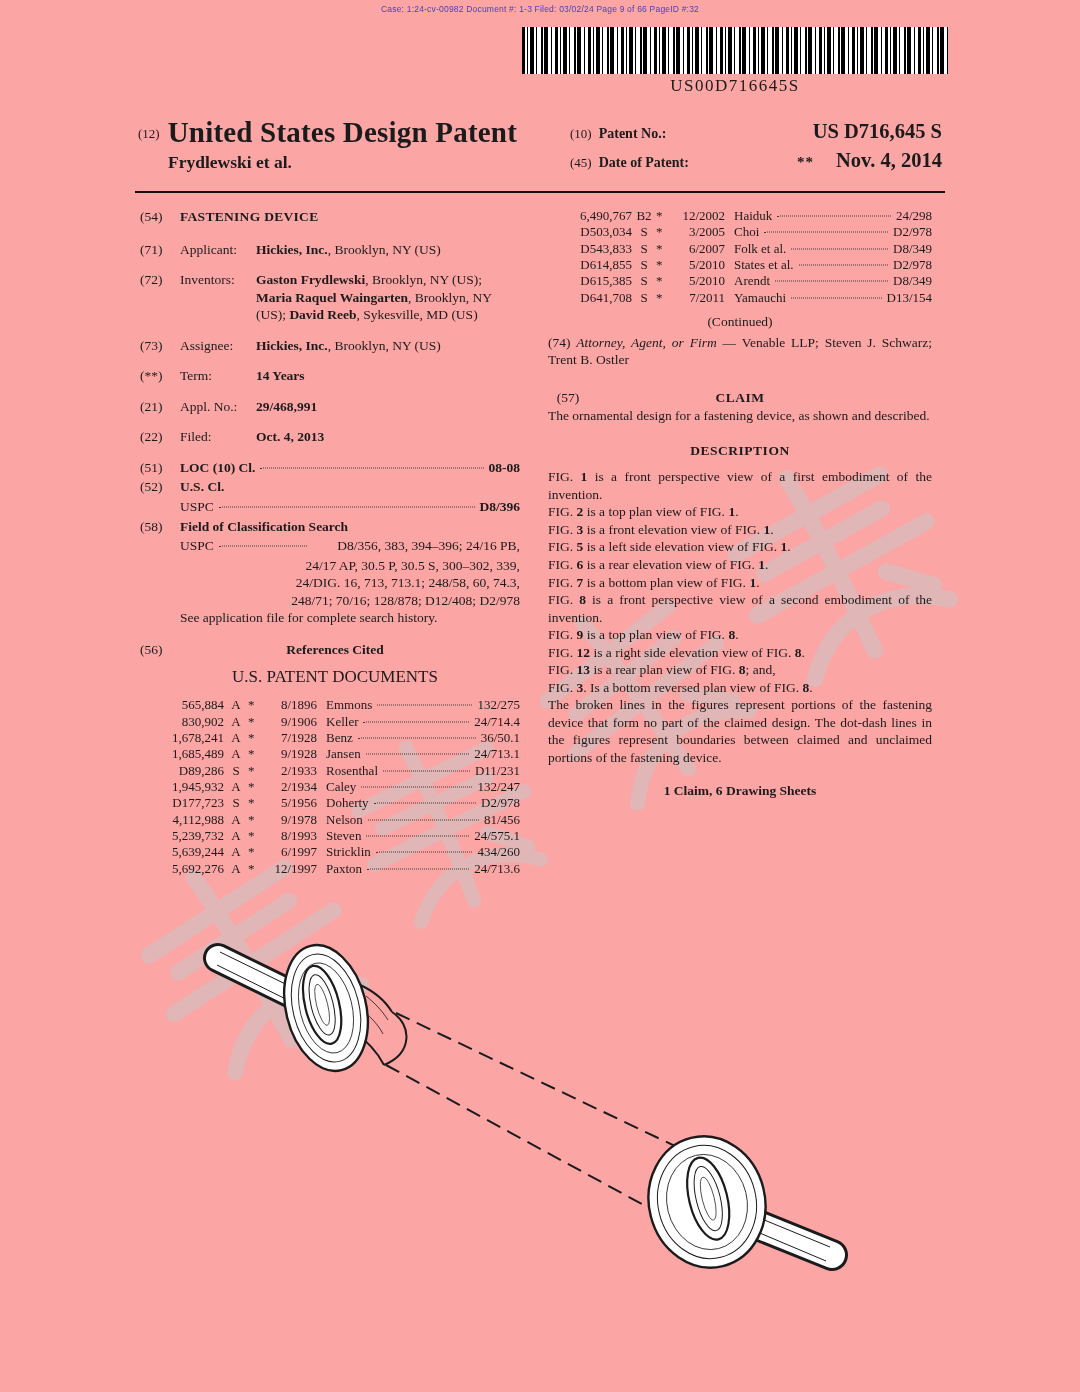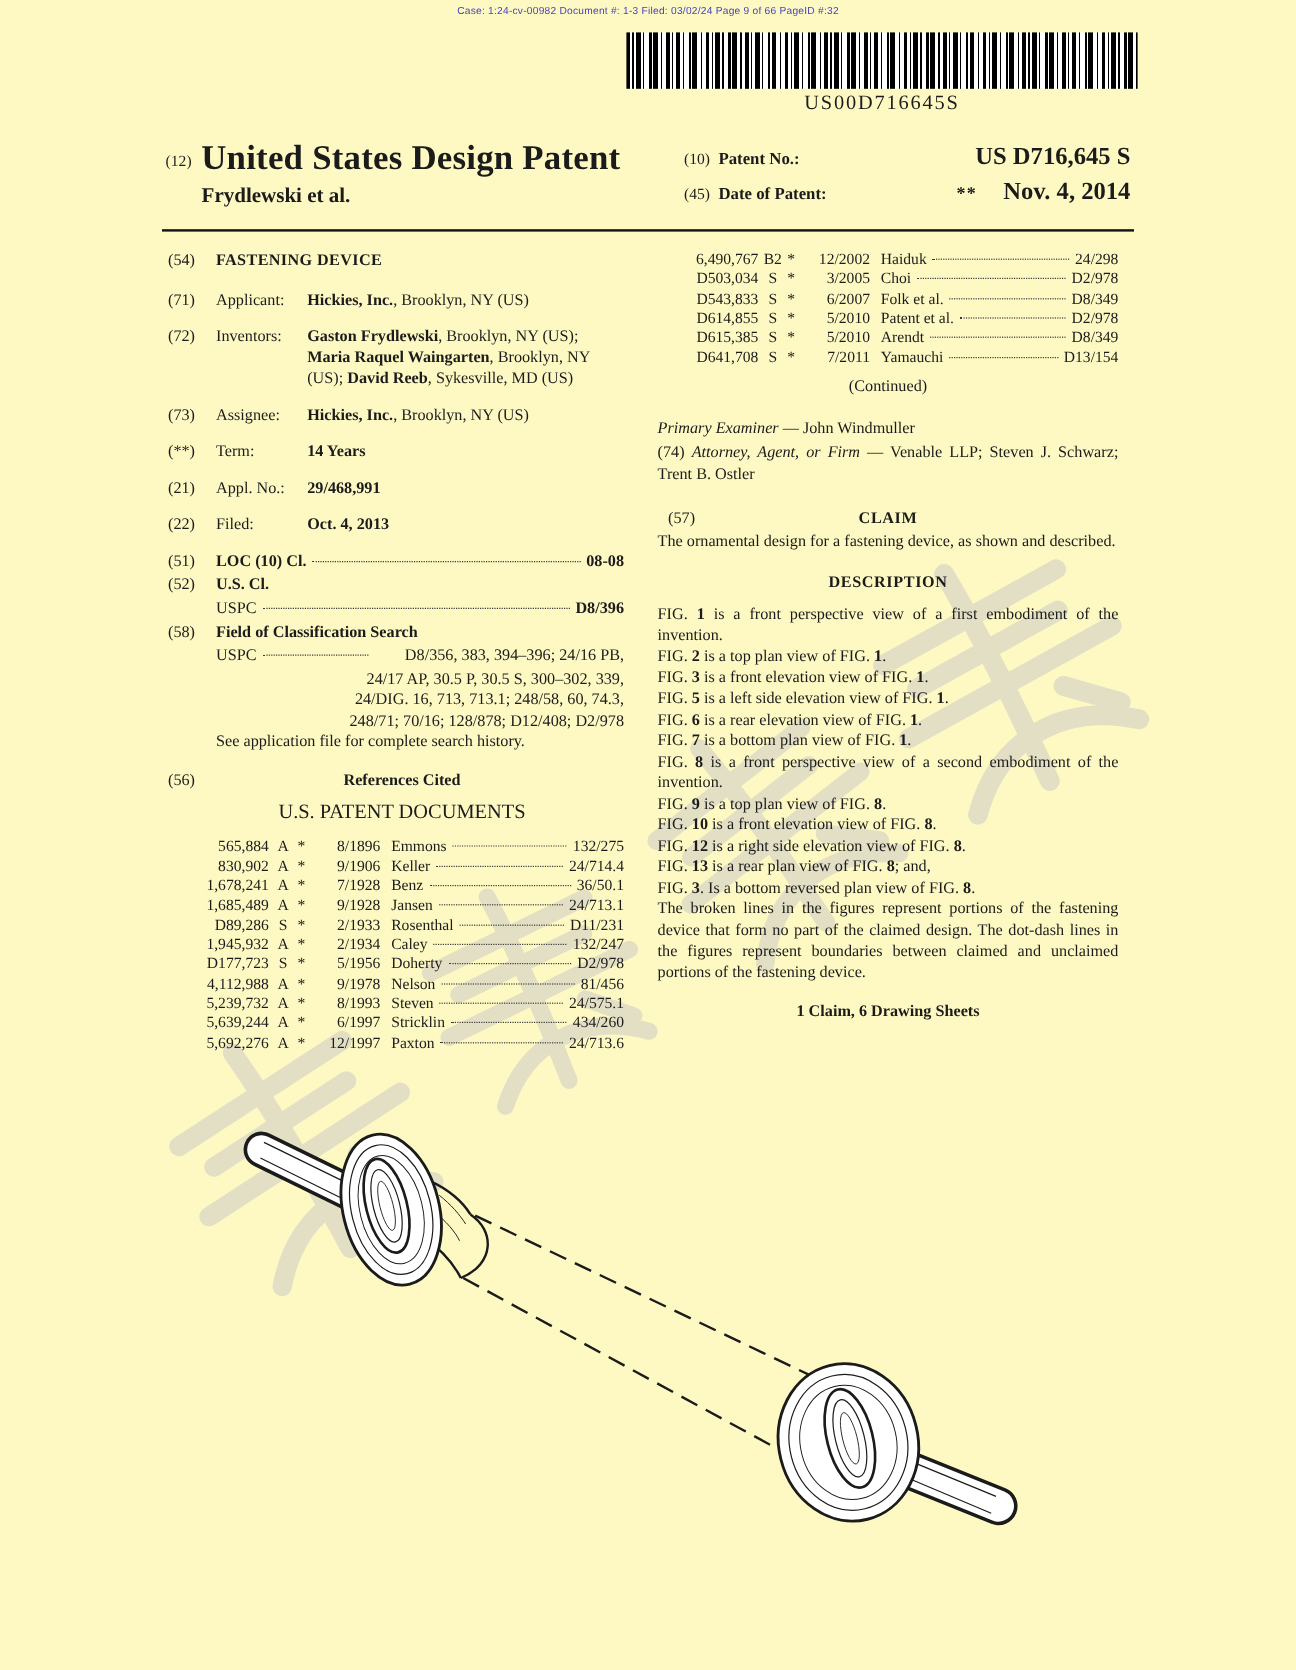--- a/index.html
+++ b/index.html
@@ -1,19 +1,19 @@
 <!DOCTYPE html>
 <html><head>
 <meta charset="utf-8">
 <style>
   * { margin:0; padding:0; box-sizing:border-box; }
   html,body { background:#ffffff; }
   .page {
     position:relative; width:1080px; height:1392px; margin:0 auto;
-    background:#fef9c3; overflow:hidden; color:#1b1b1b;
+    background:#fca5a5; overflow:hidden; color:#1b1b1b;
     font-family:"Liberation Serif", serif;
     text-decoration:underline;
   }
   .watermark { position:absolute; left:0; top:0; width:1080px; height:1392px; z-index:0; }
   .content { position:absolute; left:0; top:0; width:1080px; height:1392px; z-index:1; }
 
   .case-line {
     position:absolute; top:4px; left:50%; transform:translateX(-50%);
     font-family:"Liberation Sans", sans-serif; font-size:8.5px; color:#4343c3;
     white-space:nowrap; letter-spacing:.2px;
@@ -358,21 +358,21 @@
             <span class="r-date">6/2007</span>
             <span class="r-name">Folk et al.</span>
             <span class="leader"></span>
             <span class="r-cls">D8/349</span>
           </div>
           <div class="ref-row">
             <span class="r-num">D614,855</span>
             <span class="r-kind">S</span>
             <span class="r-star">*</span>
             <span class="r-date">5/2010</span>
-            <span class="r-name">Patent et al.</span>
+            <span class="r-name">States et al.</span>
             <span class="leader"></span>
             <span class="r-cls">D2/978</span>
           </div>
           <div class="ref-row">
             <span class="r-num">D615,385</span>
             <span class="r-kind">S</span>
             <span class="r-star">*</span>
             <span class="r-date">5/2010</span>
             <span class="r-name">Arendt</span>
             <span class="leader"></span>
@@ -383,40 +383,38 @@
             <span class="r-kind">S</span>
             <span class="r-star">*</span>
             <span class="r-date">7/2011</span>
             <span class="r-name">Yamauchi</span>
             <span class="leader"></span>
             <span class="r-cls">D13/154</span>
           </div>
         </div>
       <div class="continued">(Continued)</div>
 
-      <div class="examiner"><span class="i">Primary Examiner</span><span> — John Windmuller</span></div>
       <div class="attorney"><span>(74) </span><span class="i">Attorney, Agent, or Firm</span><span> — Venable LLP; Steven J. Schwarz; Trent B. Ostler</span></div>
 
       <div class="claim-head">
         <span class="code">(57)</span>
         <span>CLAIM</span>
       </div>
       <div class="claim-text">The ornamental design for a fastening device, as shown and described.</div>
 
       <div class="desc-head">DESCRIPTION</div>
       <div class="fig-lines" id="fig-lines">
           <p><span>FIG. </span><span class="b">1</span><span> is a front perspective view of a first embodiment of the invention.</span></p>
           <p><span>FIG. </span><span class="b">2</span><span> is a top plan view of FIG. </span><span class="b">1</span><span>.</span></p>
           <p><span>FIG. </span><span class="b">3</span><span> is a front elevation view of FIG. </span><span class="b">1</span><span>.</span></p>
           <p><span>FIG. </span><span class="b">5</span><span> is a left side elevation view of FIG. </span><span class="b">1</span><span>.</span></p>
           <p><span>FIG. </span><span class="b">6</span><span> is a rear elevation view of FIG. </span><span class="b">1</span><span>.</span></p>
           <p><span>FIG. </span><span class="b">7</span><span> is a bottom plan view of FIG. </span><span class="b">1</span><span>.</span></p>
           <p><span>FIG. </span><span class="b">8</span><span> is a front perspective view of a second embodiment of the invention.</span></p>
           <p><span>FIG. </span><span class="b">9</span><span> is a top plan view of FIG. </span><span class="b">8</span><span>.</span></p>
-          <p><span>FIG. </span><span class="b">10</span><span> is a front elevation view of FIG. </span><span class="b">8</span><span>.</span></p>
           <p><span>FIG. </span><span class="b">12</span><span> is a right side elevation view of FIG. </span><span class="b">8</span><span>.</span></p>
           <p><span>FIG. </span><span class="b">13</span><span> is a rear plan view of FIG. </span><span class="b">8</span><span>; and,</span></p>
           <p><span>FIG. </span><span class="b">3</span><span>. Is a bottom reversed plan view of FIG. </span><span class="b">8</span><span>.</span></p>
         </div>
       <div class="tail">The broken lines in the figures represent portions of the fastening device that form no part of the claimed design. The dot-dash lines in the figures represent boundaries between claimed and unclaimed portions of the fastening device.</div>
       <div class="sheets">1 Claim, 6 Drawing Sheets</div>
     </div>
 
     <svg class="drawing" viewBox="0 0 705 480" aria-hidden="true">
       <g fill="none" stroke="#1b1b1b">

